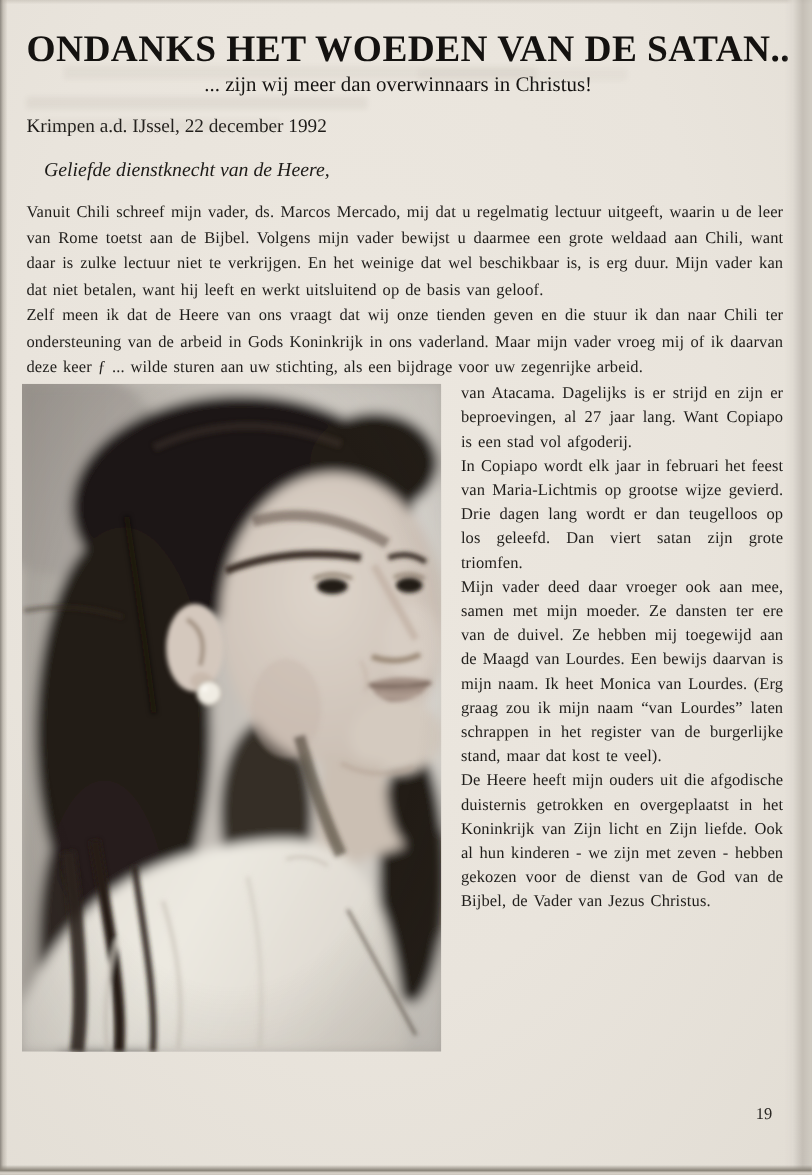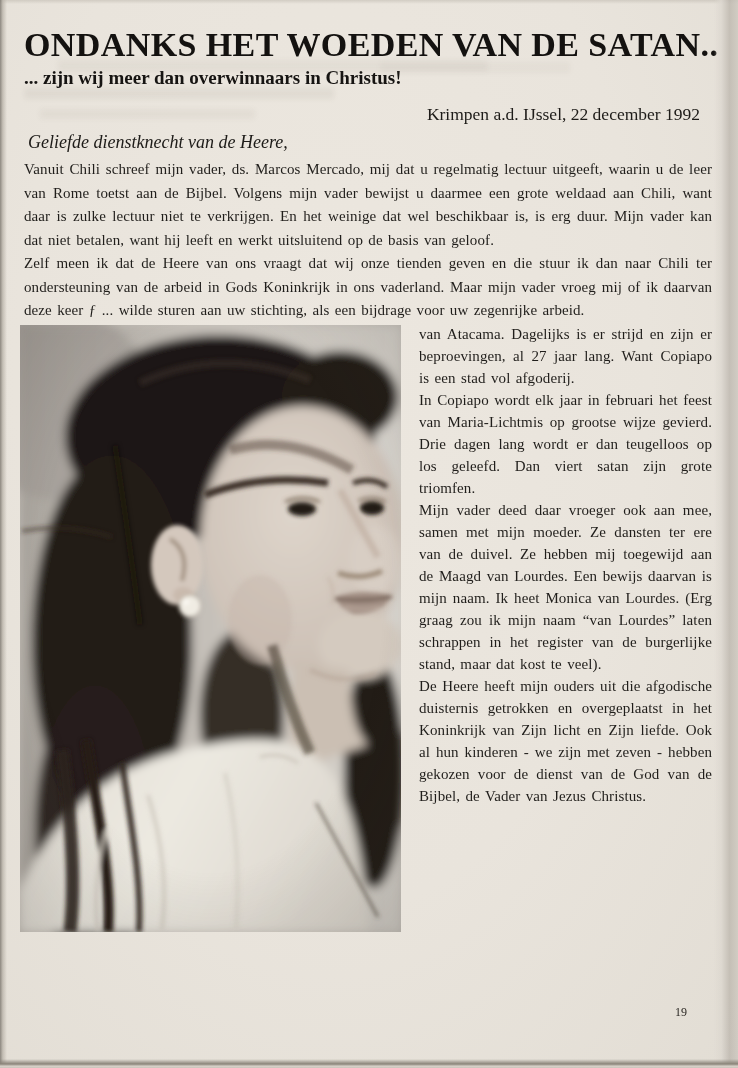--- a/index.html
+++ b/index.html
@@ -29,41 +29,41 @@
   .b1{left:58px;top:60px;width:430px;height:12px;opacity:.08;}
   .b2{left:24px;top:88px;width:310px;height:11px;opacity:.10;}
   .b3{left:40px;top:109px;width:215px;height:10px;opacity:.08;}
   .b4{left:380px;top:62px;width:190px;height:11px;opacity:.06;}
 
   h1.title{
     margin:0;text-align:center;font-weight:bold;font-size:34px;line-height:38px;
     letter-spacing:.4px;white-space:nowrap;color:#141210;
   }
   .subtitle{
-    margin:2px 12px 0 0;text-align:left;font-weight:bold;font-size:19px;line-height:24px;color:#161412;
+    margin:2px 12px 0 0;text-align:center;font-weight:normal;font-size:19px;line-height:24px;color:#161412;
   }
   .dateline{
-    margin:12px 12px 0 0;text-align:right;font-size:17.5px;line-height:24px;
+    margin:12px 12px 0 0;font-size:17.5px;line-height:24px;
   }
   .salutation{
-    margin:4px;font-style:italic;font-size:18px;line-height:24px;
+    margin:16px;font-style:italic;font-size:18px;line-height:24px;
   }
   p.body{
     margin:0;font-size:15px;line-height:23.5px;text-align:justify;
     word-spacing:.1em;letter-spacing:.1px;color:#201e1b;
   }
   p.intro{text-align-last:justify;}
   .wrapzone p.body{line-height:22px;}
   figure.photo{
     float:left;width:381px;height:607px;margin:2px 18px 60px -4px;padding:0;
     background:#c6c1ba;
   }
   figure.photo svg{display:block;width:381px;height:607px;}
   .pagenum{
-    position:absolute;top:1005px;right:51px;font-size:12px;color:#2a2723;
+    position:absolute;top:1005px;right:36px;font-size:15px;color:#2a2723;
   }
 </style>
 </head>
 <body>
 
 <div class="page">
   <div class="edge edge-top"></div>
   <div class="bleed b1"></div>
   <div class="bleed b2"></div>
   <div class="bleed b3"></div>

